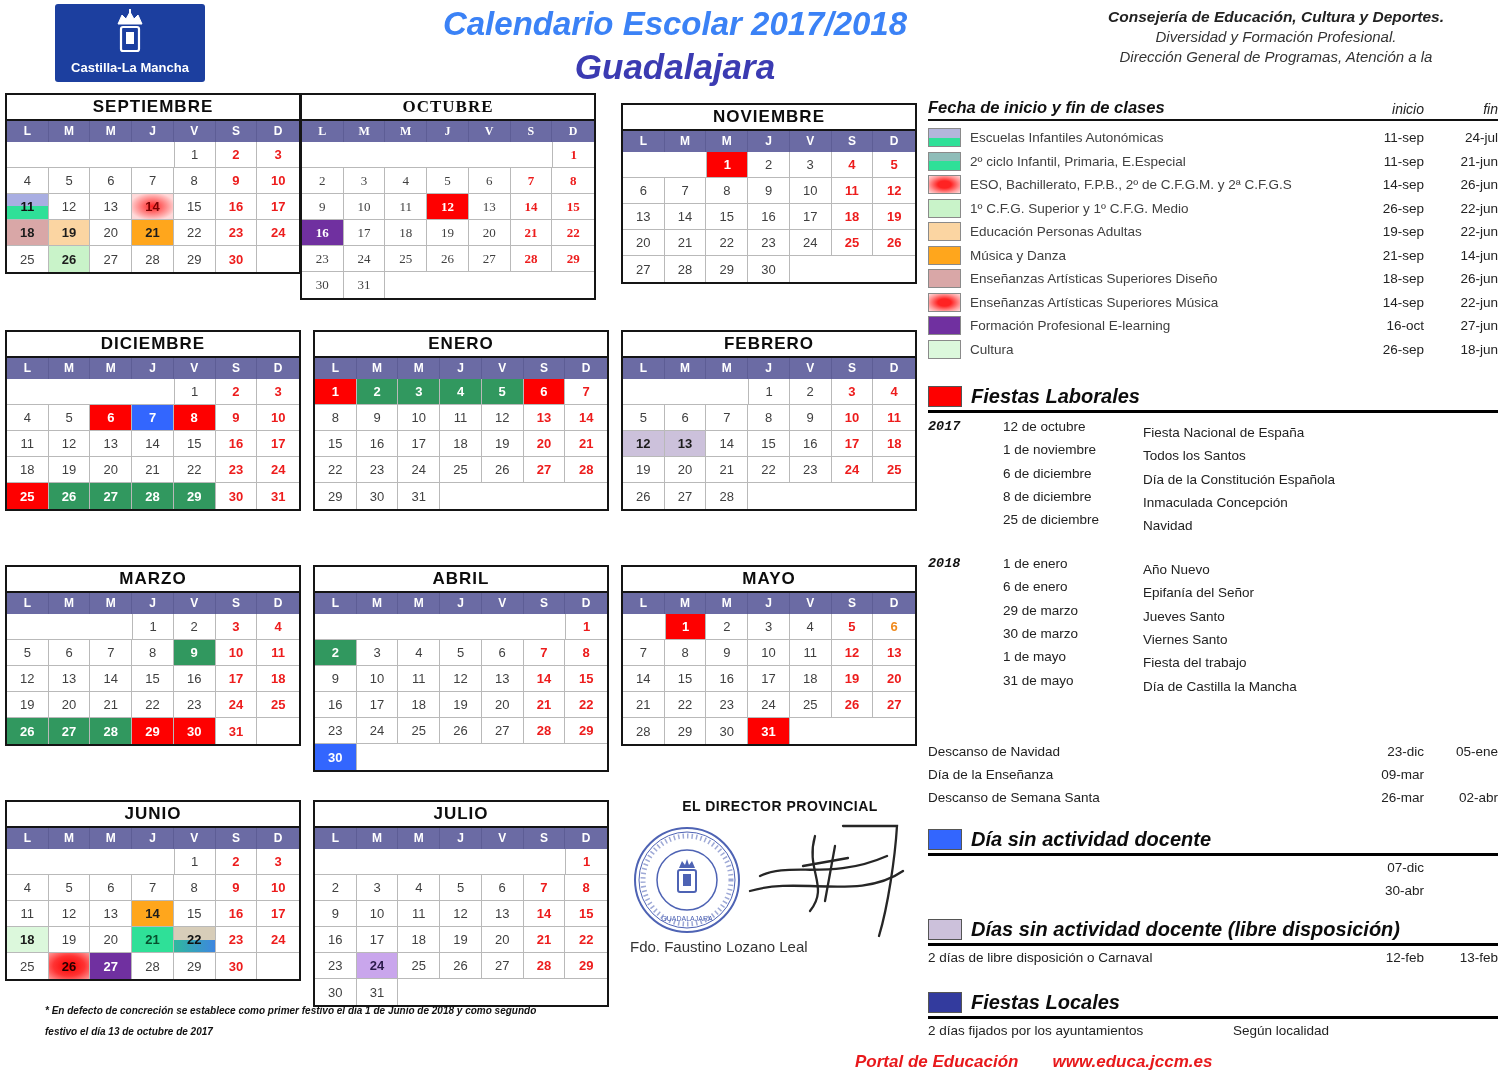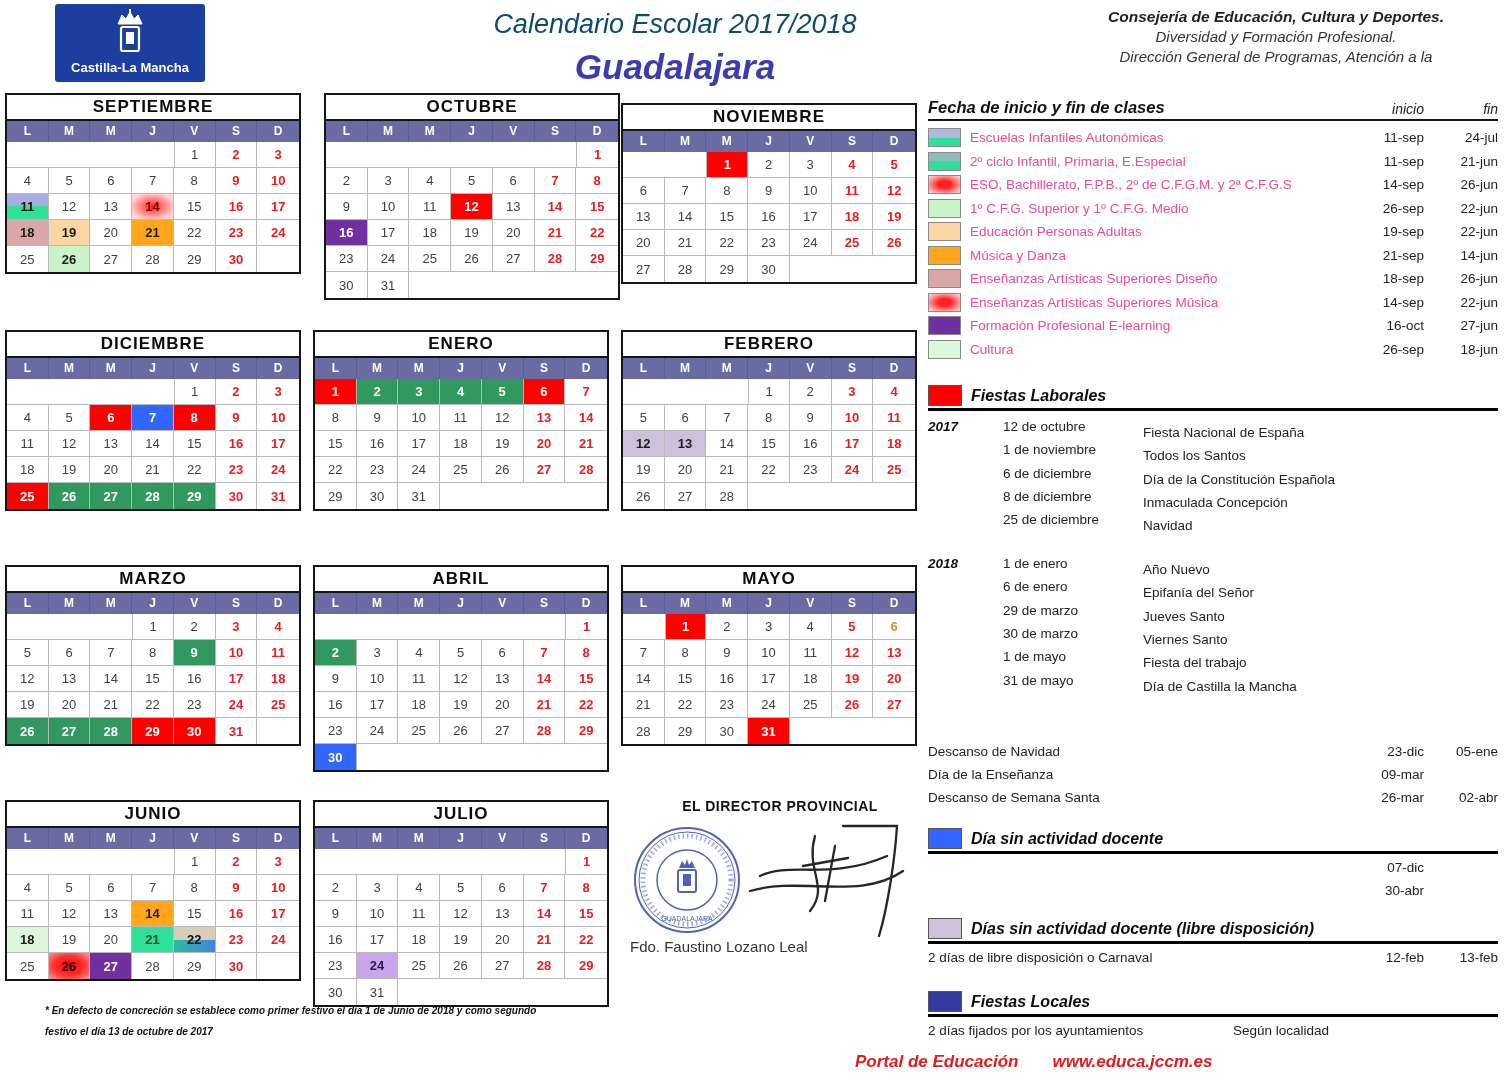--- a/index.html
+++ b/index.html
@@ -3,21 +3,21 @@
 <meta charset="utf-8">
 <style>
   html,body{margin:0;padding:0;}
   body{
     width:1506px;height:1080px;position:relative;background:#ffffff;
     font-family:"Liberation Sans",sans-serif;color:#222;overflow:hidden;
   }
   
   .logo{position:absolute;left:55px;top:4px;width:150px;height:90px;}
   .titleblock{position:absolute;left:350px;top:2px;width:650px;text-align:center;}
-  .title1{font-size:27px;font-weight:normal;font-style:italic;color:#0c4a6e;line-height:44px;}
+  .title1{font-size:33px;font-weight:bold;font-style:italic;color:#3b82f6;line-height:44px;}
   .title2{font-size:35px;font-weight:bold;font-style:italic;color:#3B3BB2;line-height:42px;}
   .orgblock{position:absolute;left:1052px;top:6px;width:448px;text-align:center;}
   .org1{font-size:15.5px;font-weight:bold;font-style:italic;color:#222;line-height:21px;}
   .org2{font-size:15px;font-style:italic;color:#333;line-height:20px;}
 
   
   .month{position:absolute;width:296px;border:2px solid #151515;background:#fff;box-sizing:border-box;}
   .m-title{height:24px;line-height:24px;text-align:center;font-weight:bold;font-size:17px;
            letter-spacing:1px;color:#0c0c0c;border-bottom:2px solid #151515;}
   .m-head{display:grid;grid-template-columns:repeat(7,1fr);height:21px;background:#6B6BA4;}
@@ -54,27 +54,27 @@
 
   
   .right{position:absolute;left:928px;top:90px;width:570px;height:975px;font-size:13.5px;}
   .abs{position:absolute;left:0;right:0;}
   .leg-head{display:flex;align-items:flex-end;border-bottom:2.5px solid #111;padding-bottom:2px;}
   .lh-title{flex:1;font-weight:bold;font-style:italic;font-size:16.5px;color:#111;}
   .lh-i,.lh-f{font-style:italic;font-size:14px;color:#222;text-align:right;}
   .lh-i{width:78px;} .lh-f{width:74px;}
   .leg-row{display:flex;align-items:center;height:23.5px;}
   .leg-sw{width:33px;height:19px;border:1px solid #8a8a8a;margin-right:9px;flex:none;box-sizing:border-box;}
-  .leg-label{flex:1;color:#ec4899;}
+  .leg-label{flex:1;color:#404040;}
   .leg-i{width:70px;text-align:right;} .leg-f{width:74px;text-align:right;}
   .sec-head{display:flex;align-items:center;border-bottom:3px solid #000;padding-bottom:2px;}
   .sec-sw{width:34px;height:21px;border:1px solid #555;margin-right:9px;flex:none;box-sizing:border-box;}
-  .sec-title{flex:1;font-weight:bold;font-style:italic;font-size:16px;color:#0c0c0c;}
+  .sec-title{flex:1;font-weight:bold;font-style:italic;font-size:20px;color:#0c0c0c;}
   .fl-row{display:flex;align-items:center;height:23.3px;}
-  .fl-year{width:75px;font-weight:bold;font-style:italic;color:#111;}
+  .fl-year{width:75px;font-weight:bold;font-style:italic;color:#111;font-family:Liberation Mono, monospace;}
   .fl-date{width:140px;}
   .fl-name{flex:1;margin-top:12px;}
   .ds-row{display:flex;align-items:center;height:23px;}
   .ds-name{flex:1;}
   .ds-a{width:70px;text-align:right;} .ds-b{width:74px;text-align:right;}
   .flo-name{width:305px;} .flo-val{flex:1;}
   
   .sw-1{background:linear-gradient(180deg,#B4B6DC 0 50%,#2FE098 50% 100%);}
   .sw-2{background:linear-gradient(180deg,#8FBDB9 0 50%,#2FE098 50% 100%);}
   .sw-3,.sw-8{background:radial-gradient(ellipse at center,#ff2222 0 30%,#ff9999 70%,#ffdddd 100%);}
@@ -170,21 +170,21 @@
         <div class="cell day c-w">24</div>
         <div class="cell day">25</div>
         <div class="cell day c-m">26</div>
         <div class="cell day">27</div>
         <div class="cell day">28</div>
         <div class="cell day">29</div>
         <div class="cell day c-w">30</div>
         <div class="cell empty"></div>
       </div>
     </div>
-    <div class="month" style="left: 324px; top: 93px;">
+    <div class="month" style="left: 300px; top: 93px; font-family: Liberation Serif, serif;">
       <div class="m-title">OCTUBRE</div>
       <div class="m-head">
         <div>L</div>
         <div>M</div>
         <div>M</div>
         <div>J</div>
         <div>V</div>
         <div>S</div>
         <div>D</div>
       </div>

